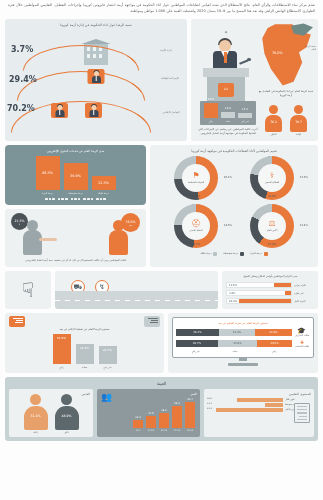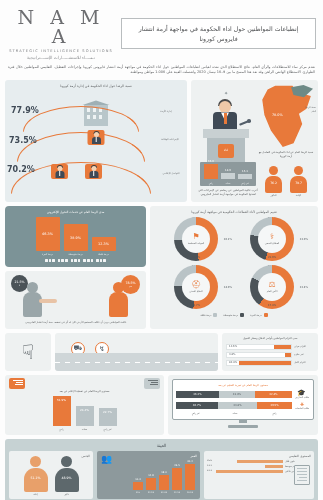--- a/index.html
+++ b/index.html
@@ -278,30 +278,20 @@
   .erow-v { position:absolute; font-size:2.2px; color:#5e6163; top:-0.6px; }
   .doc-ic { position:absolute; right:4px; top:14px; width:16px; height:20px; background:#eef1f1;
             border:1px solid #9aa6a9; border-radius:1px; }
   .doc-ln { height:1.2px; background:#b9c3c6; margin:2px 2px 0 2px; }
 </style>
 </head>
 <body>
 
 <div class="page">
 
-  <div class="header">
-    <div class="logo-block">
-      <div class="logo-word">N A M A</div>
-      <div class="logo-tag">STRATEGIC INTELLIGENCE SOLUTIONS</div>
-      <div class="logo-tag-ar">نـمــــاء للاستشـــــارات الإســــتراتيجية</div>
-    </div>
-    <div class="title-box">
-      <span>إنطباعات المواطنين حول اداء الحكومة في مواجهة أزمة انتشار فايروس كورونا</span>
-    </div>
-  </div>
 
   <div class="intro">نقدم مركز نماء للاستطلاعات والرأي العام، نتائج الاستطلاع الذي نفذه لقياس انطباعات المواطنين حول اداء الحكومة في مواجهة أزمة انتشار فايروس كورونا وإجراءات التعطيل، التعليمي للمواطنين خلال فترة الطوارئ. الاستطلاع الهاتفي الراهن وقد نفذ هذا المسح ما بين 9–16 نيسان 2020 واشتملت العينة على 1.006 مواطن ومواطنة.</div>
 
   <div class="top-row">
 
     <div class="top-left">
 
       <div class="podium-scene">
         <div class="pod-star">✦</div>
         <div class="pod-hair"></div>
@@ -375,22 +365,22 @@
           <div class="b-win" style="left:3px;top:10px"></div>
           <div class="b-win" style="left:9px;top:10px"></div>
           <div class="b-win" style="left:15px;top:10px"></div>
         </div>
       </div>
 
       <div class="arc" style="left:18px;top:26px;width:116px;height:26px"></div>
       <div class="arc" style="left:12px;top:52px;width:128px;height:30px"></div>
       <div class="arc" style="left:6px;top:82px;width:140px;height:32px"></div>
 
-      <div class="pct-big pct-77">77.9%</div>
-      <div class="pct-big pct-735">73.5%</div>
+      <div class="pct-big pct-77">3.7%</div>
+      <div class="pct-big pct-735">29.4%</div>
       <div class="pct-big pct-738">70.2%</div>
 
       <div class="arc-lab" style="right:8px;top:30px;width:26px;text-align:center">إدارة الأزمة</div>
       <div class="arc-lab" style="right:4px;top:58px;width:26px;text-align:center">الإجراءات الوقائية</div>
       <div class="arc-lab" style="right:2px;top:92px;width:28px;text-align:center">التواصل الإعلامي</div>
 
       <div class="person-box" style="left:50%;transform:translateX(-50%);top:50px;width:17px;height:15px">
         <div class="pb-hair"></div>
         <div class="pb-head"></div>
         <div class="pb-body"></div>

